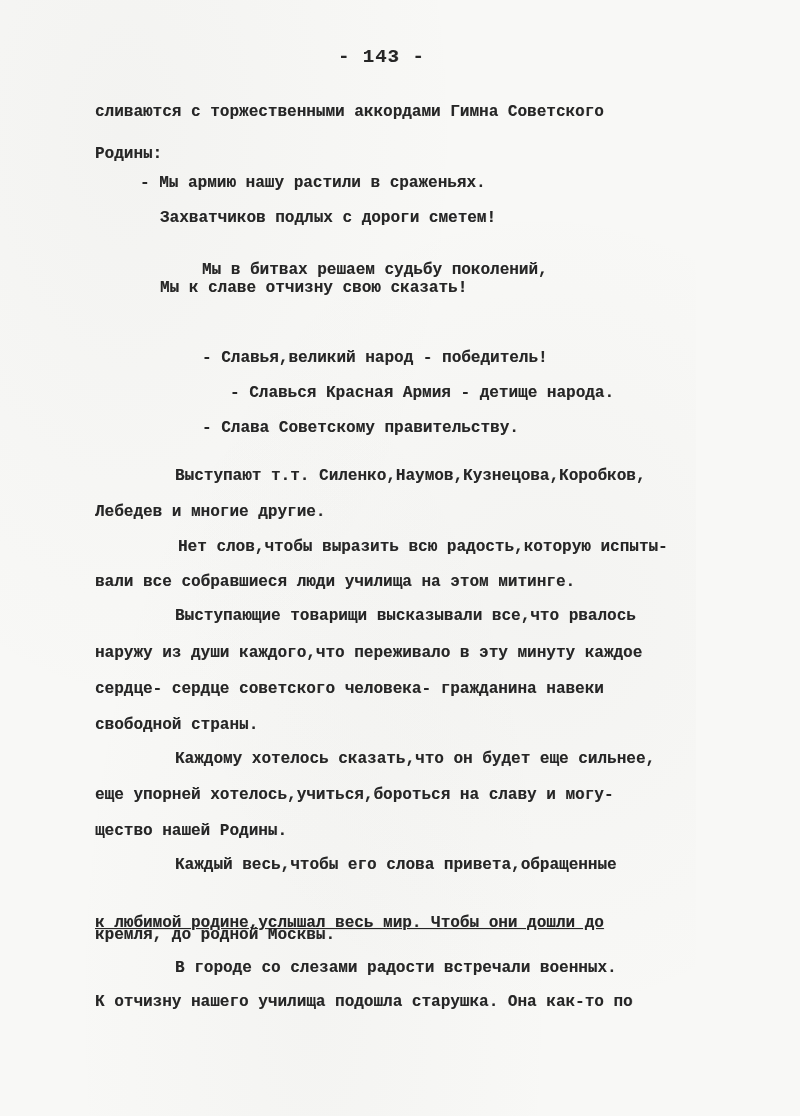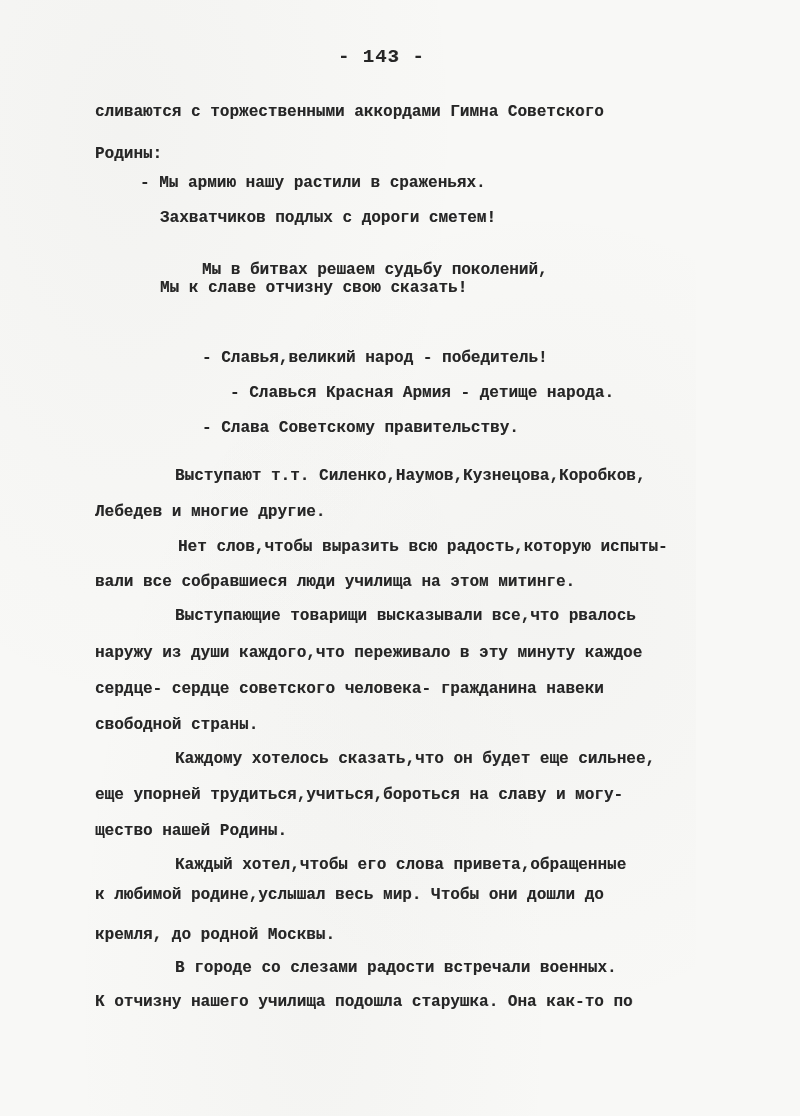--- a/index.html
+++ b/index.html
@@ -55,21 +55,21 @@
       <div class="line" style="top: 419px; left: 202px;">- Слава Советскому правительству.</div>
       <div class="line" style="top: 467px; left: 175px;">Выступают т.т. Силенко,Наумов,Кузнецова,Коробков,</div>
       <div class="line" style="top: 503px; left: 95px;">Лебедев и многие другие.</div>
       <div class="line" style="top: 538px; left: 178px;">Нет слов,чтобы выразить всю радость,которую испыты-</div>
       <div class="line" style="top: 573px; left: 95px;">вали все собравшиеся люди училища на этом митинге.</div>
       <div class="line" style="top: 607px; left: 175px;">Выступающие товарищи высказывали все,что рвалось</div>
       <div class="line" style="top: 644px; left: 95px;">наружу из души каждого,что переживало в эту минуту каждое</div>
       <div class="line" style="top: 680px; left: 95px; text-align: right;">сердце- сердце советского человека- гражданина навеки</div>
       <div class="line" style="top: 716px; left: 95px;">свободной страны.</div>
       <div class="line" style="top: 750px; left: 175px;">Каждому хотелось сказать,что он будет еще сильнее,</div>
-      <div class="line" style="top: 786px; left: 95px;">еще упорней трудиться,учиться,бороться на славу и могу-</div>
+      <div class="line" style="top: 786px; left: 95px;">еще упорней хотелось,учиться,бороться на славу и могу-</div>
       <div class="line" style="top: 822px; left: 95px;">щество нашей Родины.</div>
-      <div class="line" style="top: 856px; left: 175px;">Каждый хотел,чтобы его слова привета,обращенные</div>
-      <div class="line" style="top: 886px; left: 95px;">к любимой родине,услышал весь мир. Чтобы они дошли до</div>
+      <div class="line" style="top: 856px; left: 175px;">Каждый весь,чтобы его слова привета,обращенные</div>
+      <div class="line" style="top: 914px; left: 95px; text-decoration: underline;">к любимой родине,услышал весь мир. Чтобы они дошли до</div>
       <div class="line" style="top: 926px; left: 95px;">кремля, до родной Москвы.</div>
       <div class="line" style="top: 959px; left: 175px;">В городе со слезами радости встречали военных.</div>
       <div class="line" style="top: 993px; left: 95px;">К отчизну нашего училища подошла старушка. Она как-то по</div>
     </div>
 </div>
 
 </body></html>

